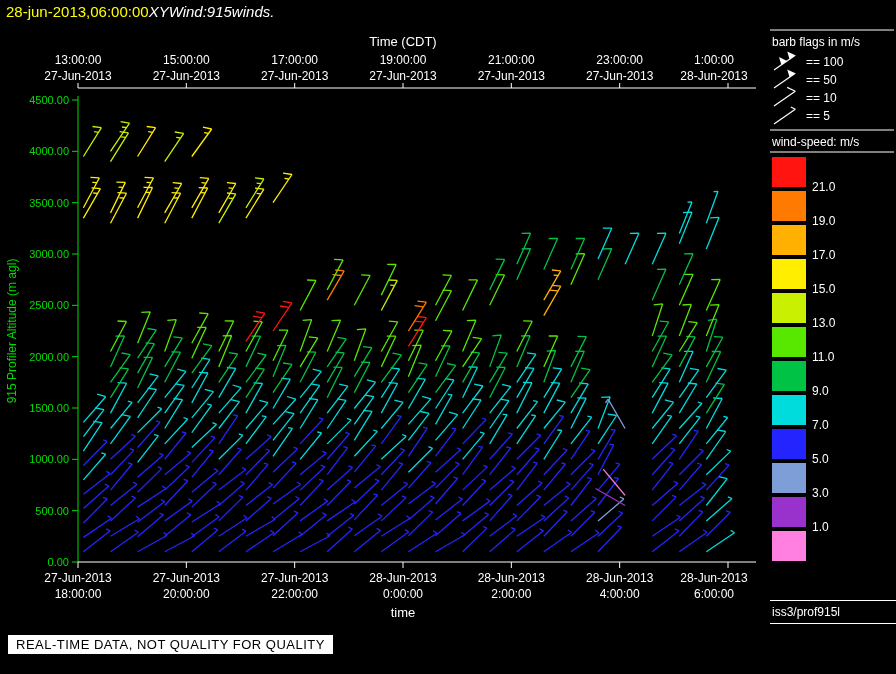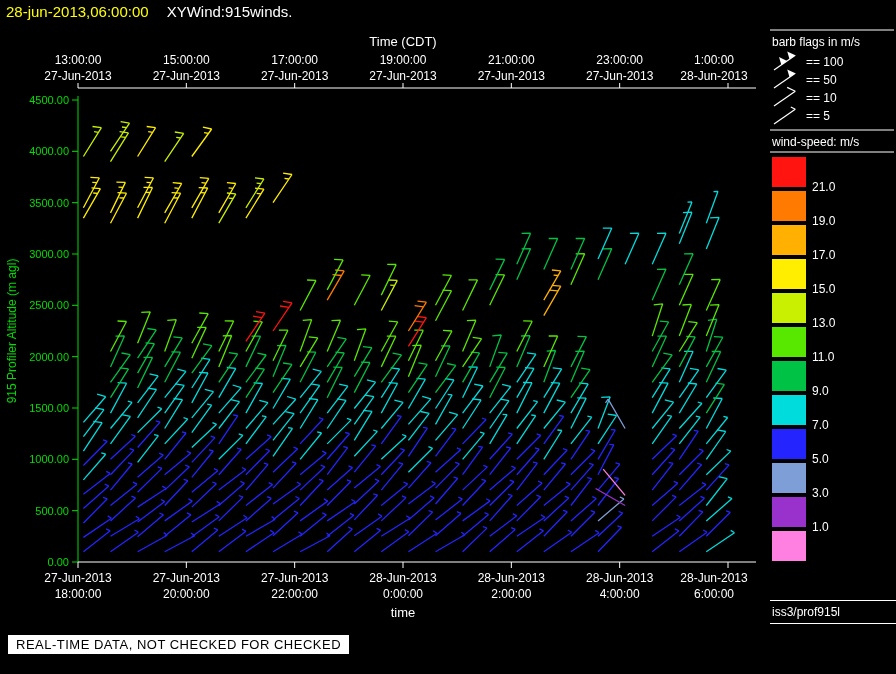--- a/index.html
+++ b/index.html
@@ -1,20 +1,20 @@
 <!DOCTYPE html>
 <html><head>
 <meta charset="utf-8">
 <style>
   html,body{margin:0;padding:0;background:#000;}
   .screen{position:relative;width:896px;height:674px;background:#000;overflow:hidden;
           font-family:"Liberation Sans", sans-serif;}
   .titlebar{position:absolute;left:6px;top:3px;font-size:15px;white-space:pre;}
   .titlebar .stamp{color:#ffff00;font-weight:normal;}
-  .titlebar .app{color:#ffffff;margin-left:18px;}
+  .titlebar .app{color:#ffffff;font-style:italic;}
   #plot{position:absolute;left:0;top:0;}
   .footer-notice{position:absolute;left:8px;top:635px;background:#ffffff;color:#000000;
                  font-size:13px;padding:2px 8px;letter-spacing:.5px;}
   .station-label{position:absolute;left:770px;top:600px;width:124px;color:#ffffff;
                  font-size:12px;border-top:1px solid #fff;border-bottom:1px solid #fff;
                  padding:4px 2px;}
 </style>
 </head>
 <body>
 
@@ -507,15 +507,15 @@
         <path d="M706.3 382.3 L720.7 351.5 M720.7 351.5 L711.7 351.5" stroke="#00c244" stroke-width="1.3" fill="none"></path>
         <path d="M706.3 366.9 L722.8 337.2 M722.8 337.2 L713.8 336.6" stroke="#00c244" stroke-width="1.3" fill="none"></path>
         <path d="M706.3 351.5 L716.8 319.2 M716.8 319.2 L707.9 320.3" stroke="#00c244" stroke-width="1.3" fill="none"></path>
         <path d="M706.3 336.1 L719.1 304.6 M719.1 304.6 L710.1 305.1" stroke="#58e800" stroke-width="1.3" fill="none"></path>
         <path d="M706.3 310.5 L720.2 279.4 M720.2 279.4 L711.2 279.6" stroke="#58e800" stroke-width="1.3" fill="none"></path>
         <path d="M706.3 248.9 L719.1 217.3 M719.1 217.3 L710.1 217.8" stroke="#00dcdc" stroke-width="1.3" fill="none"></path>
         <path d="M706.3 223.2 L718.0 191.3 M718.0 191.3 L713.5 191.6" stroke="#00dcdc" stroke-width="1.3" fill="none"></path>
       </g>
     </svg>
 
-  <div class="footer-notice">REAL-TIME DATA, NOT CHECKED FOR CHECKED</div>
+  <div class="footer-notice">REAL-TIME DATA, NOT QUALITY FOR QUALITY</div>
   <div class="station-label">iss3/prof915l</div>
 </div>
 
 </body></html>

